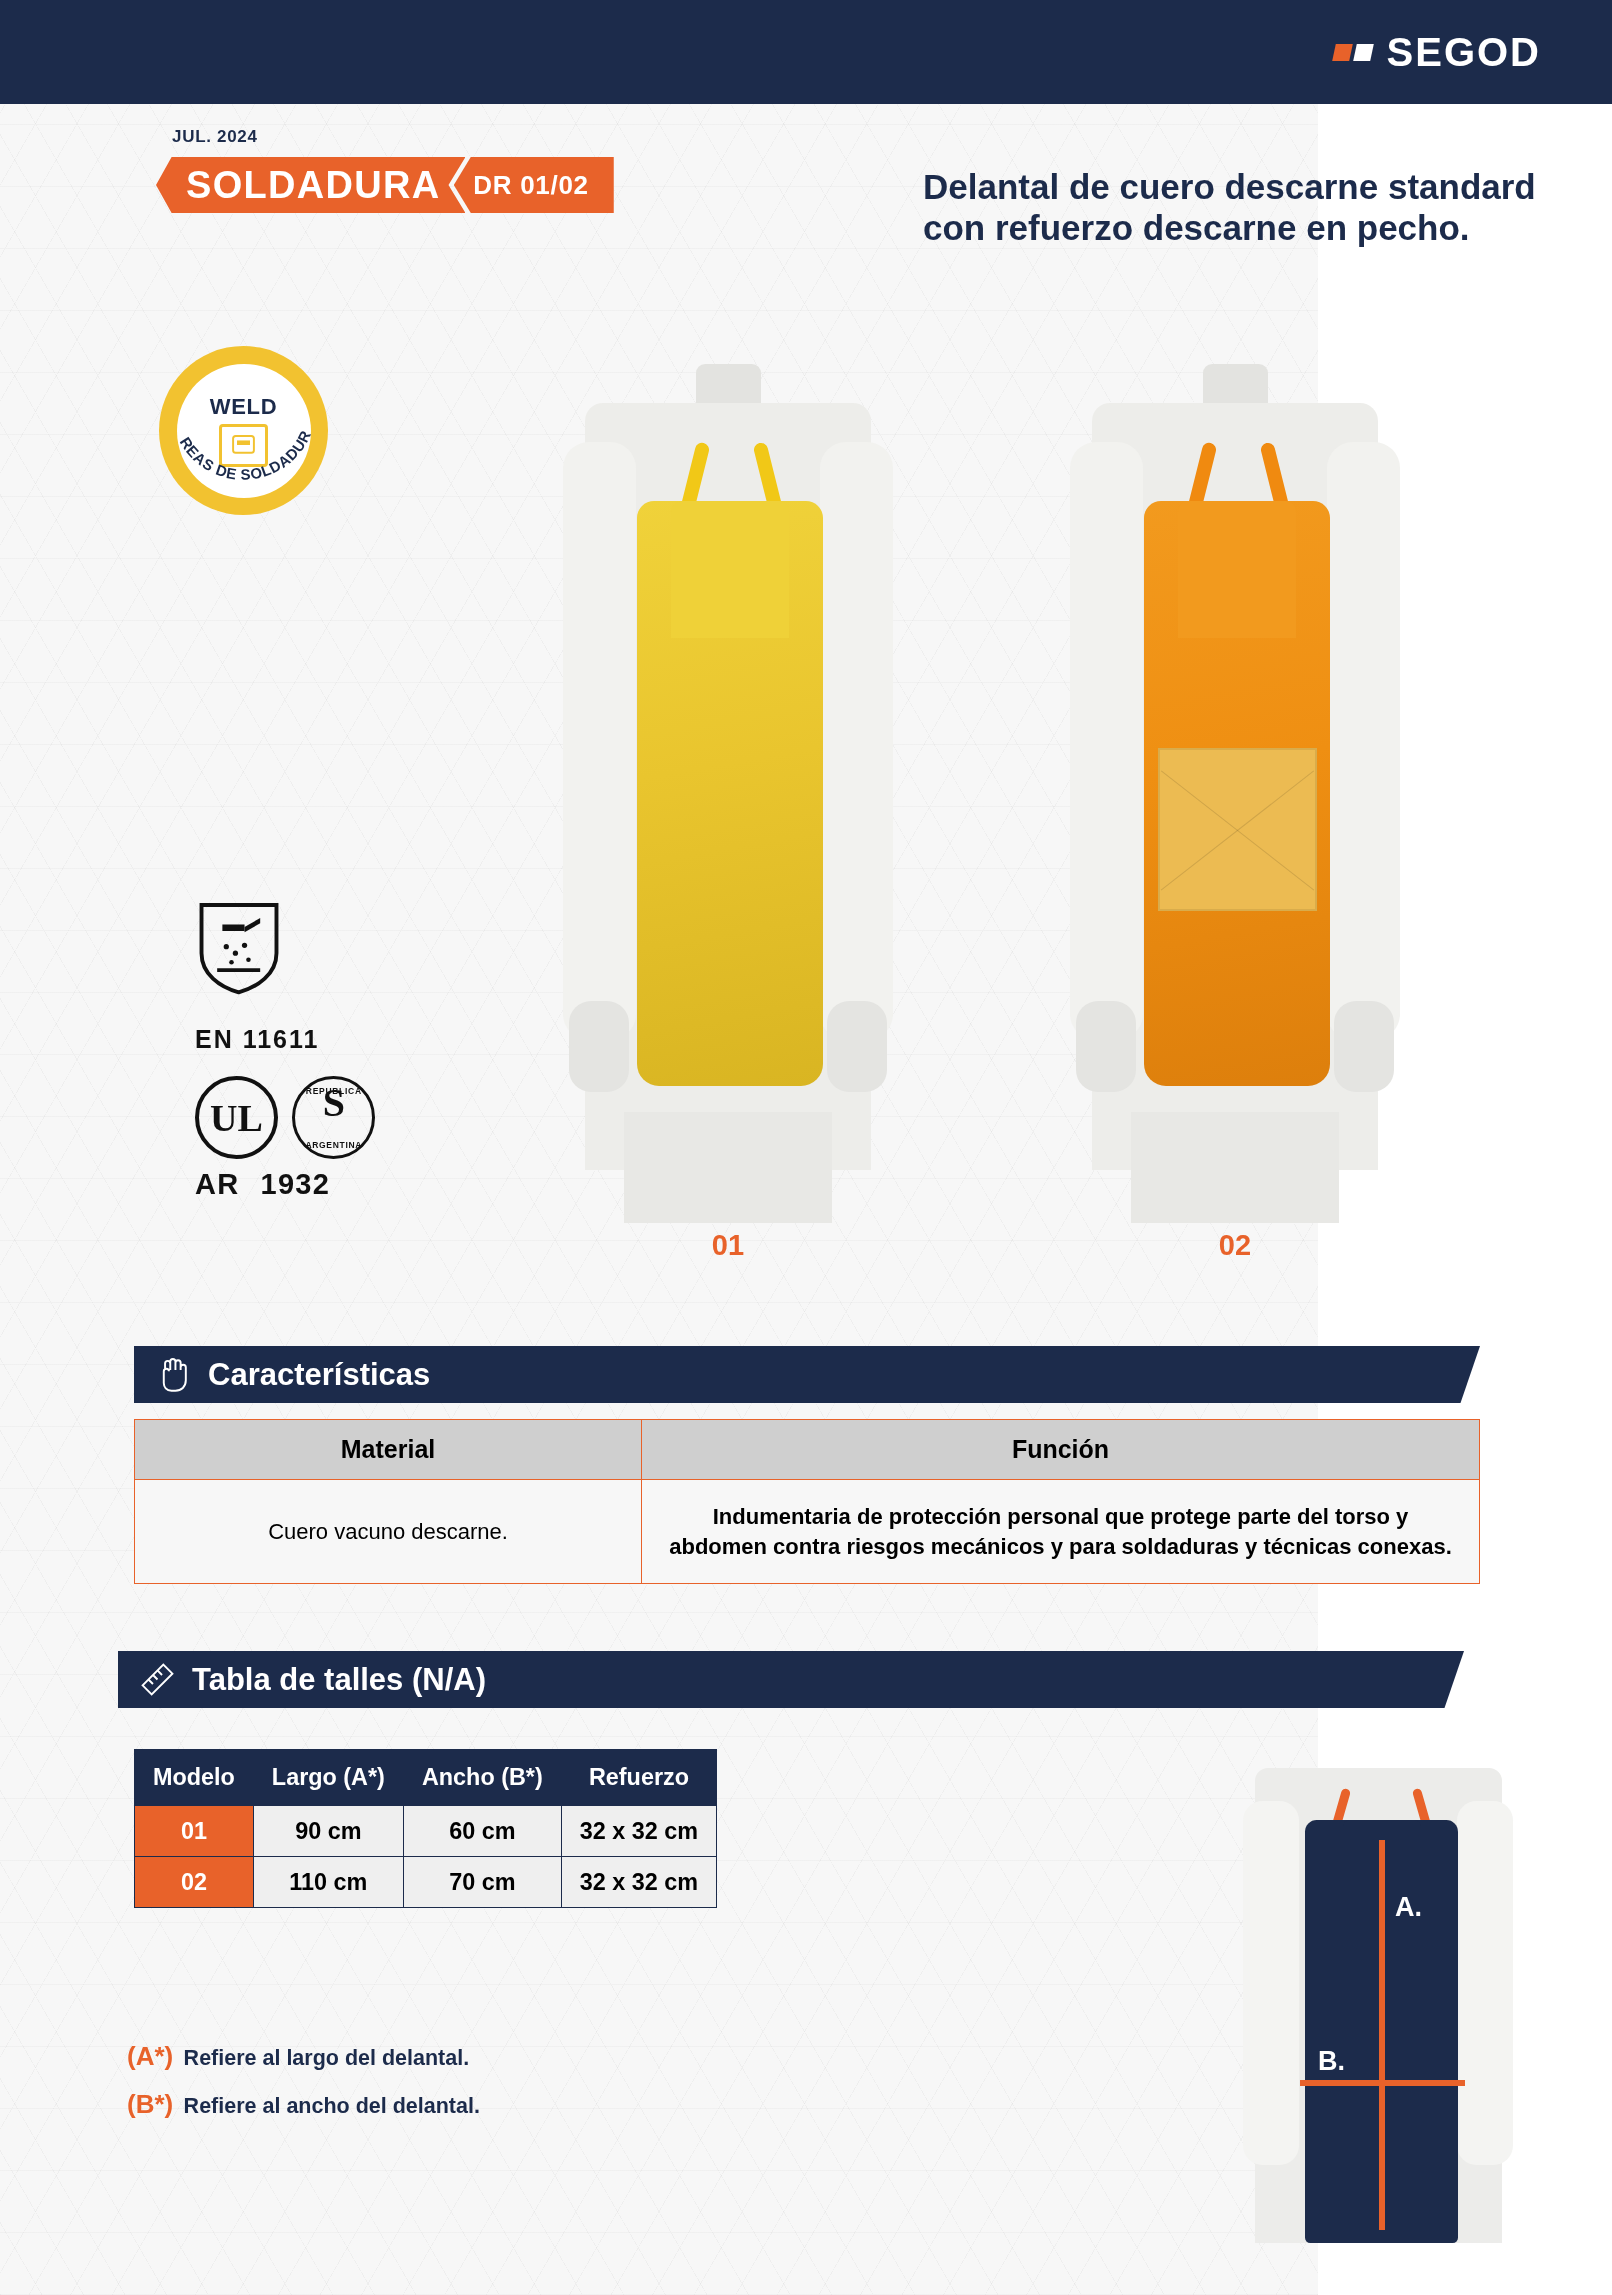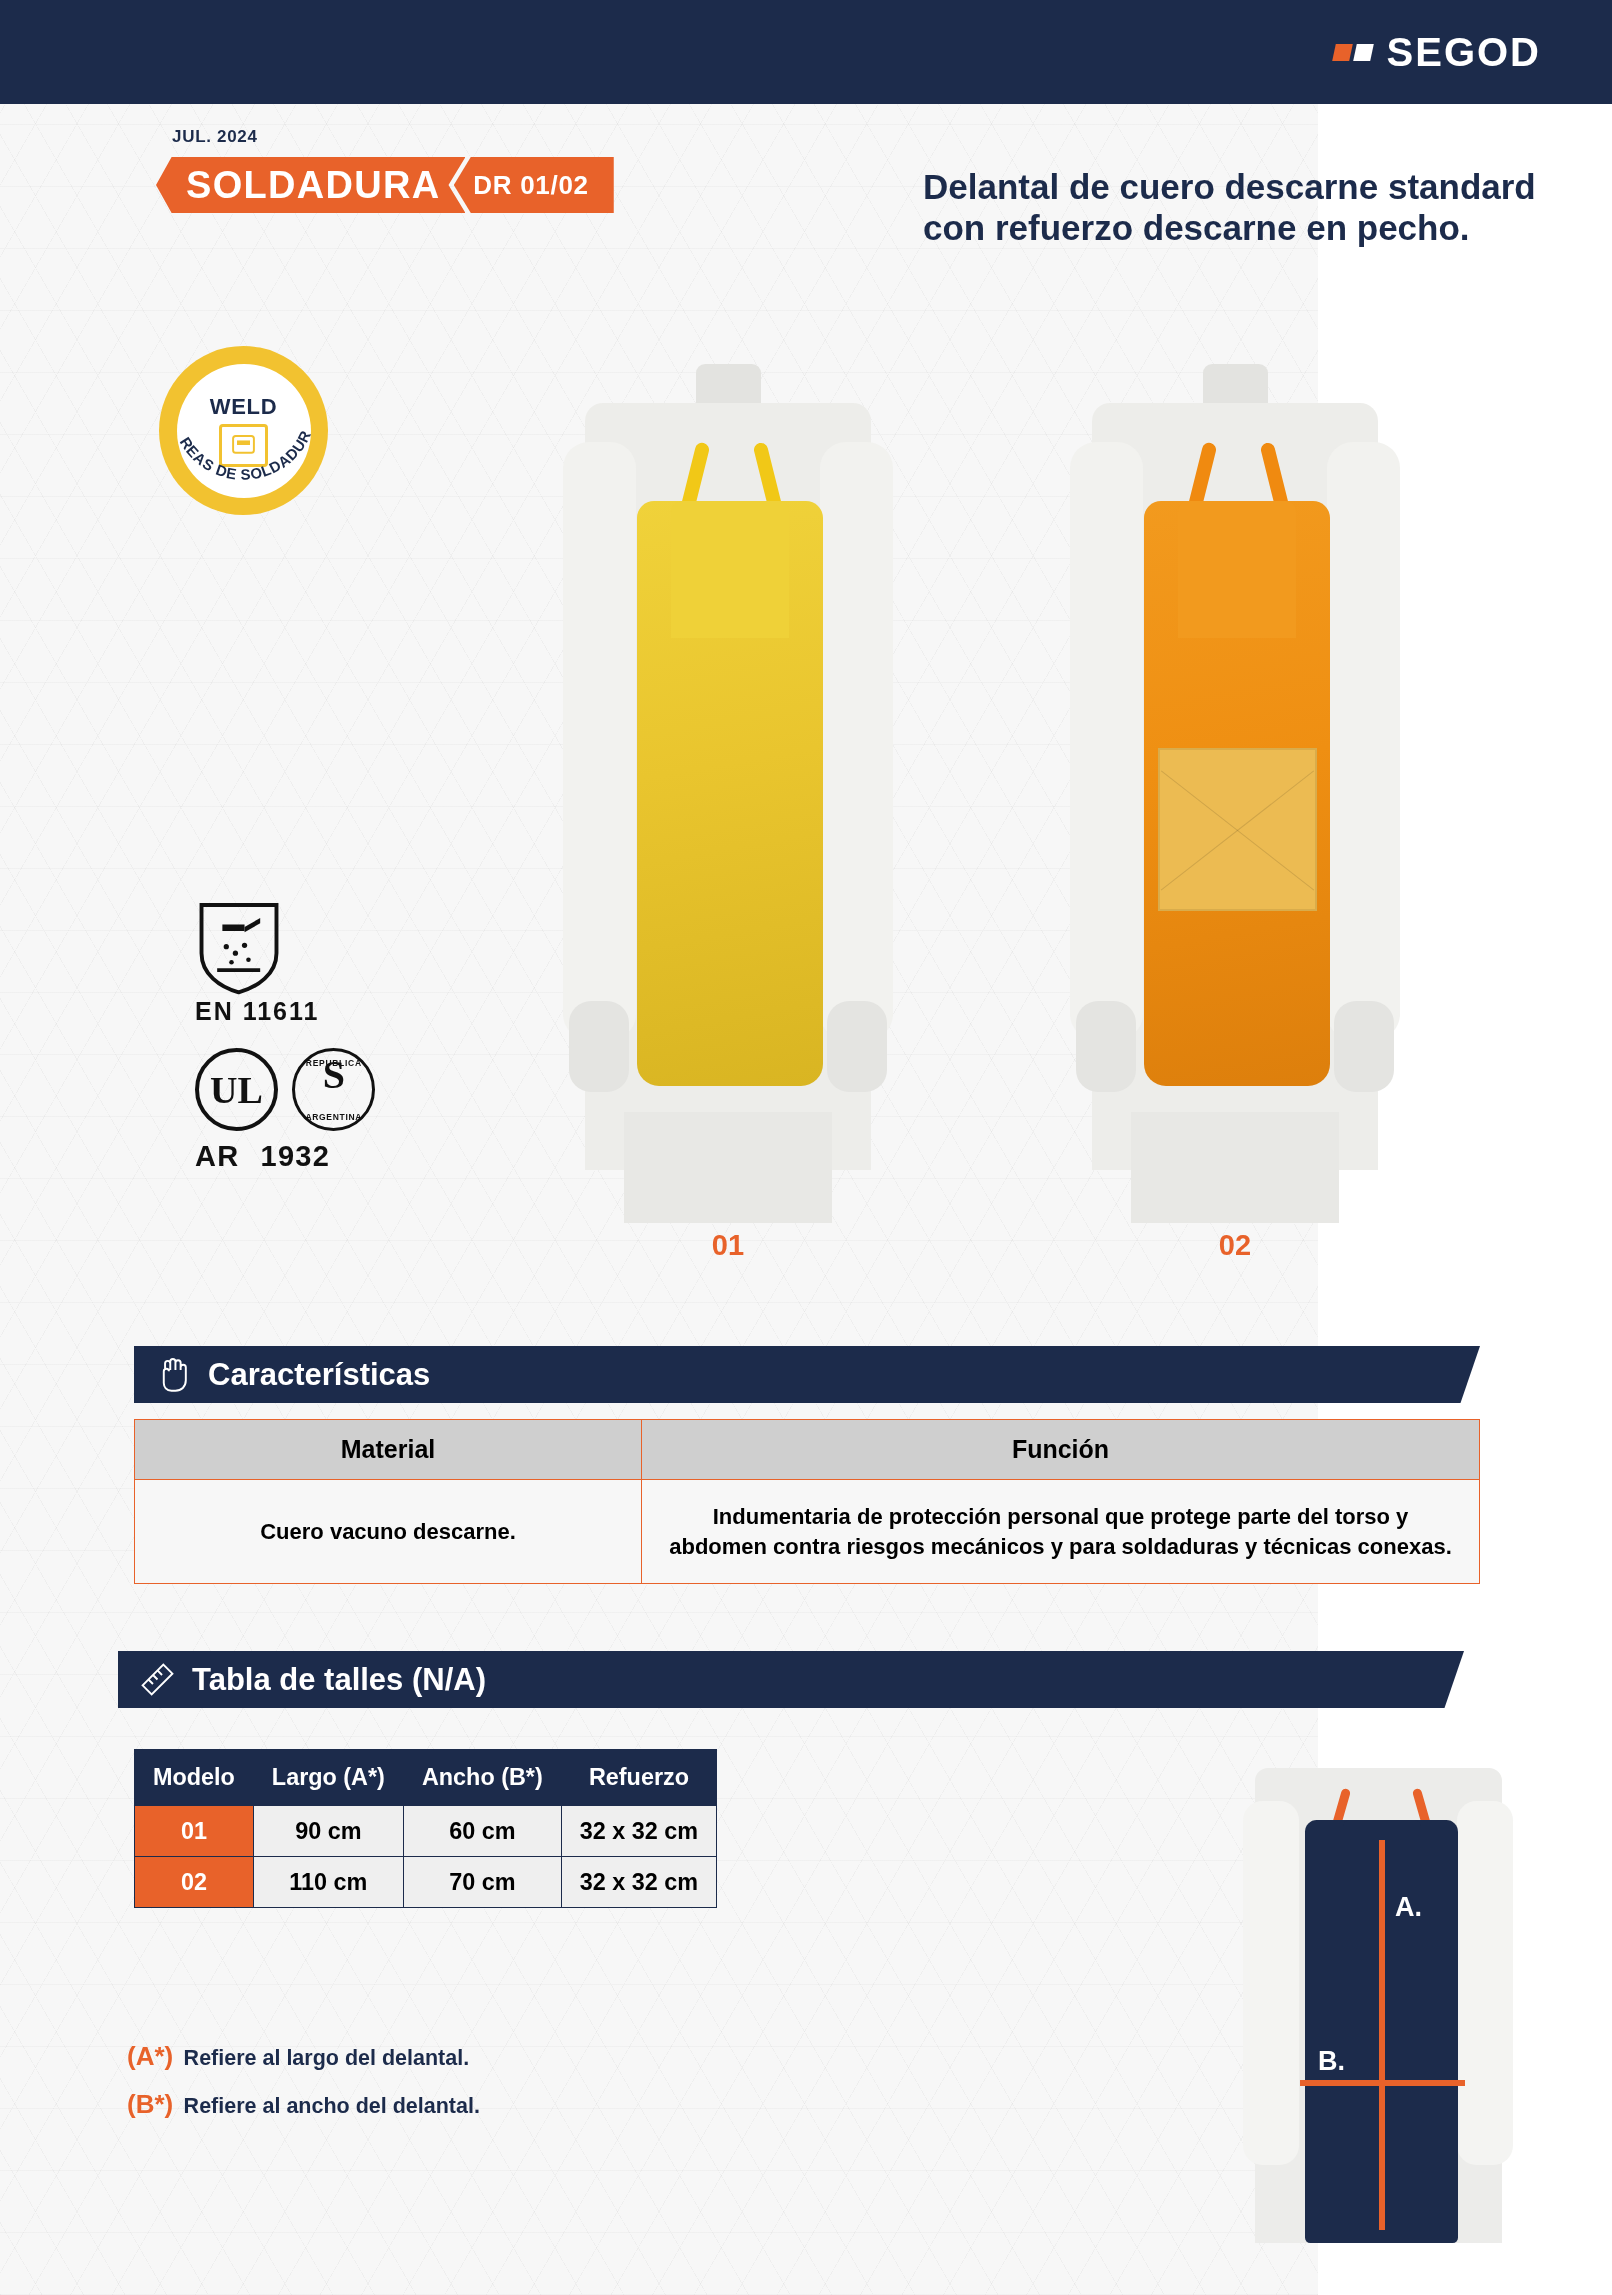--- a/index.html
+++ b/index.html
@@ -89,21 +89,21 @@
   }
   .weld-arc {
     position: absolute; left: 159px; top: 346px; width: 169px; height: 169px;
   }
   .weld-arc text { font-size: 23px; font-weight: bold; fill: #1c2b4b; letter-spacing: 1px;}
 
   
   .norms { position: absolute; left: 195px; top: 897px; }
   .norm-shield { width: 88px; height: 98px; }
   .norm-en {
-    margin-top: 0; font-size: 25px; font-weight: bold; color: #111; letter-spacing: 2px;
+    margin-top: 28px; font-size: 25px; font-weight: bold; color: #111; letter-spacing: 2px;
   }
   .norm-row { display: flex; align-items: center; gap: 14.3px; margin-top: 22px; }
   .ul-badge {
     width: 83px; height: 83px; border-radius: 50%;
     border: 4.6px solid #111; display: flex; align-items: center; justify-content: center;
     font-size: 38px; font-weight: bold; font-family: "Liberation Serif", serif; color: #111;
   }
   .s-badge {
     width: 83px; height: 83px; border-radius: 50%;
     border: 3.9px solid #111; display: flex; align-items: flex-start; justify-content: center;
@@ -198,21 +198,21 @@
   .tbl th, .tbl td {
     border: 1.3px solid #e8622a;
     font-size: 22px; color: #000000; text-align: center;
   }
 
   .char-tbl { left: 134px; top: 1419px; width: 1346px; }
   .char-tbl th {
     background: #cfcfcf; font-weight: bold; height: 60px; font-size: 25px;
   }
   .char-tbl td { background: #f7f7f7; padding: 22px 19.5px; line-height: 1.35; font-weight: bold; }
-  .char-tbl td.mat { width: 507px; font-weight: bold; }
+  .char-tbl td.mat { width: 507px; font-weight: normal; }
   .char-tbl td.fun { font-weight: bold; }
 
   .size-tbl { left: 134px; top: 1749px; }
   .size-tbl th {
     background: #1c2b4b; color: #ffffff; font-weight: bold;
     height: 56px; font-size: 23.4px; padding: 0 18px; border-color: #1c2b4b;
   }
   .size-tbl td {
     height: 51px; font-weight: bold; font-size: 23.4px; background: #efefef;
     padding: 0 18px; border: 1.3px solid #1c2b4b;

